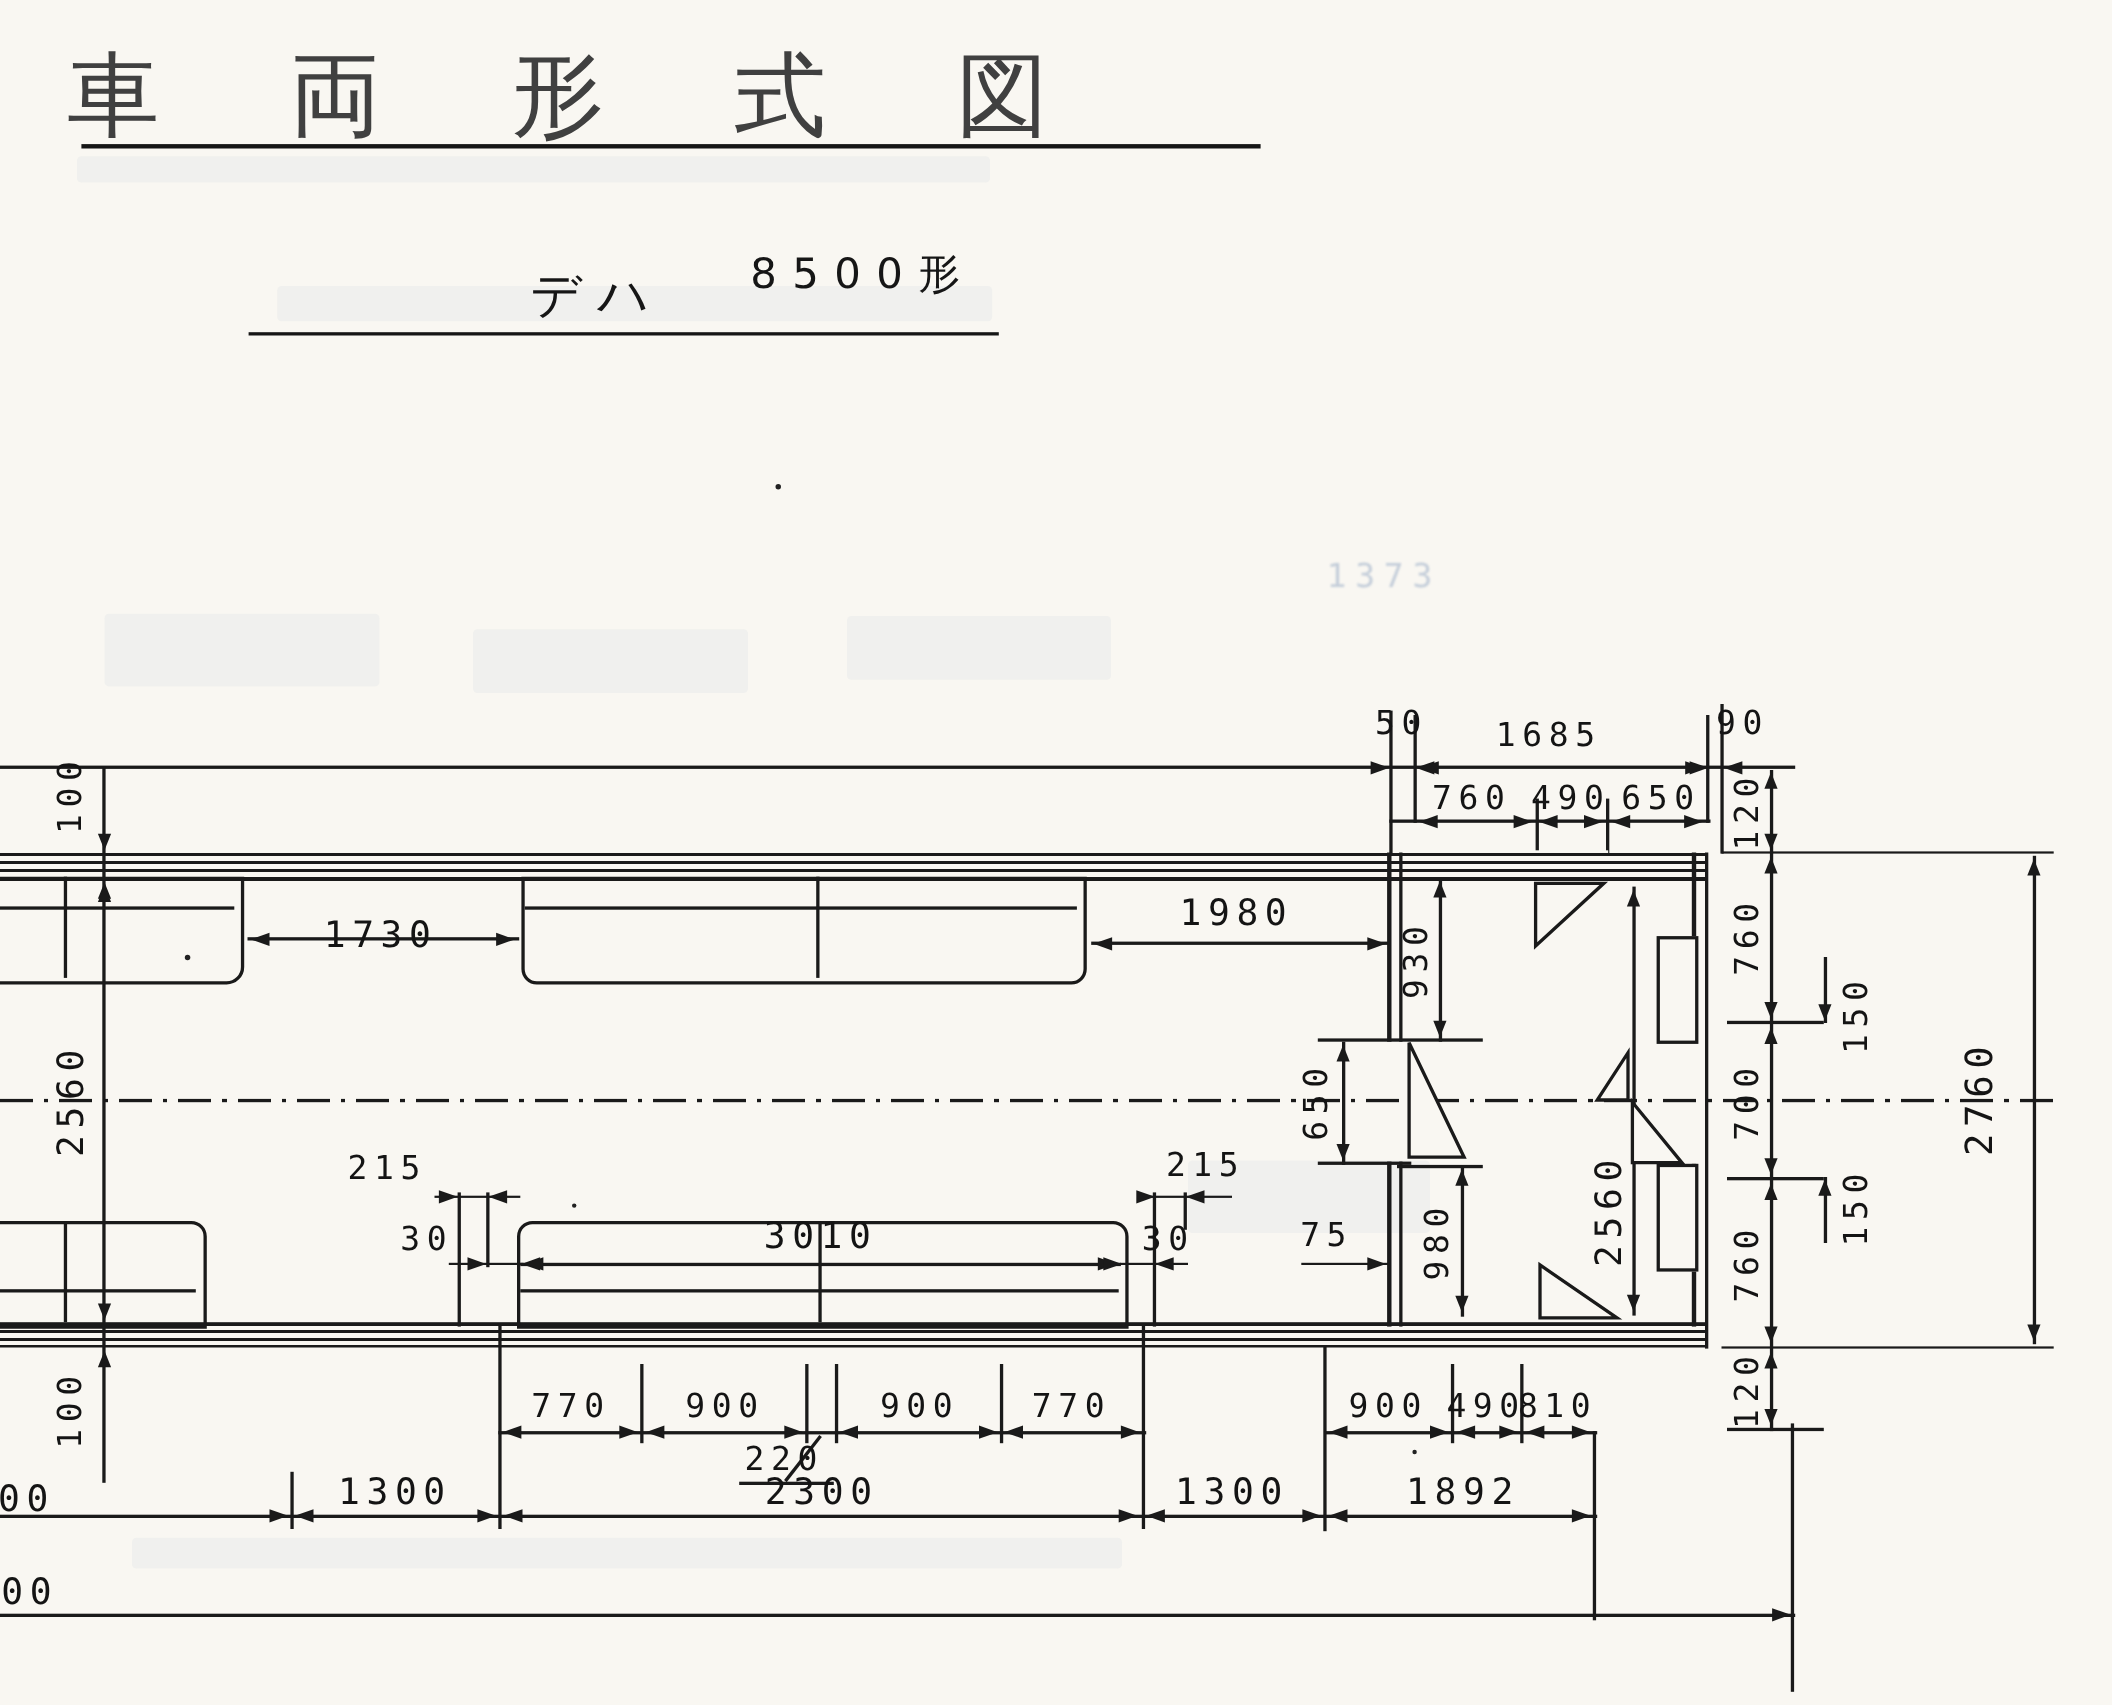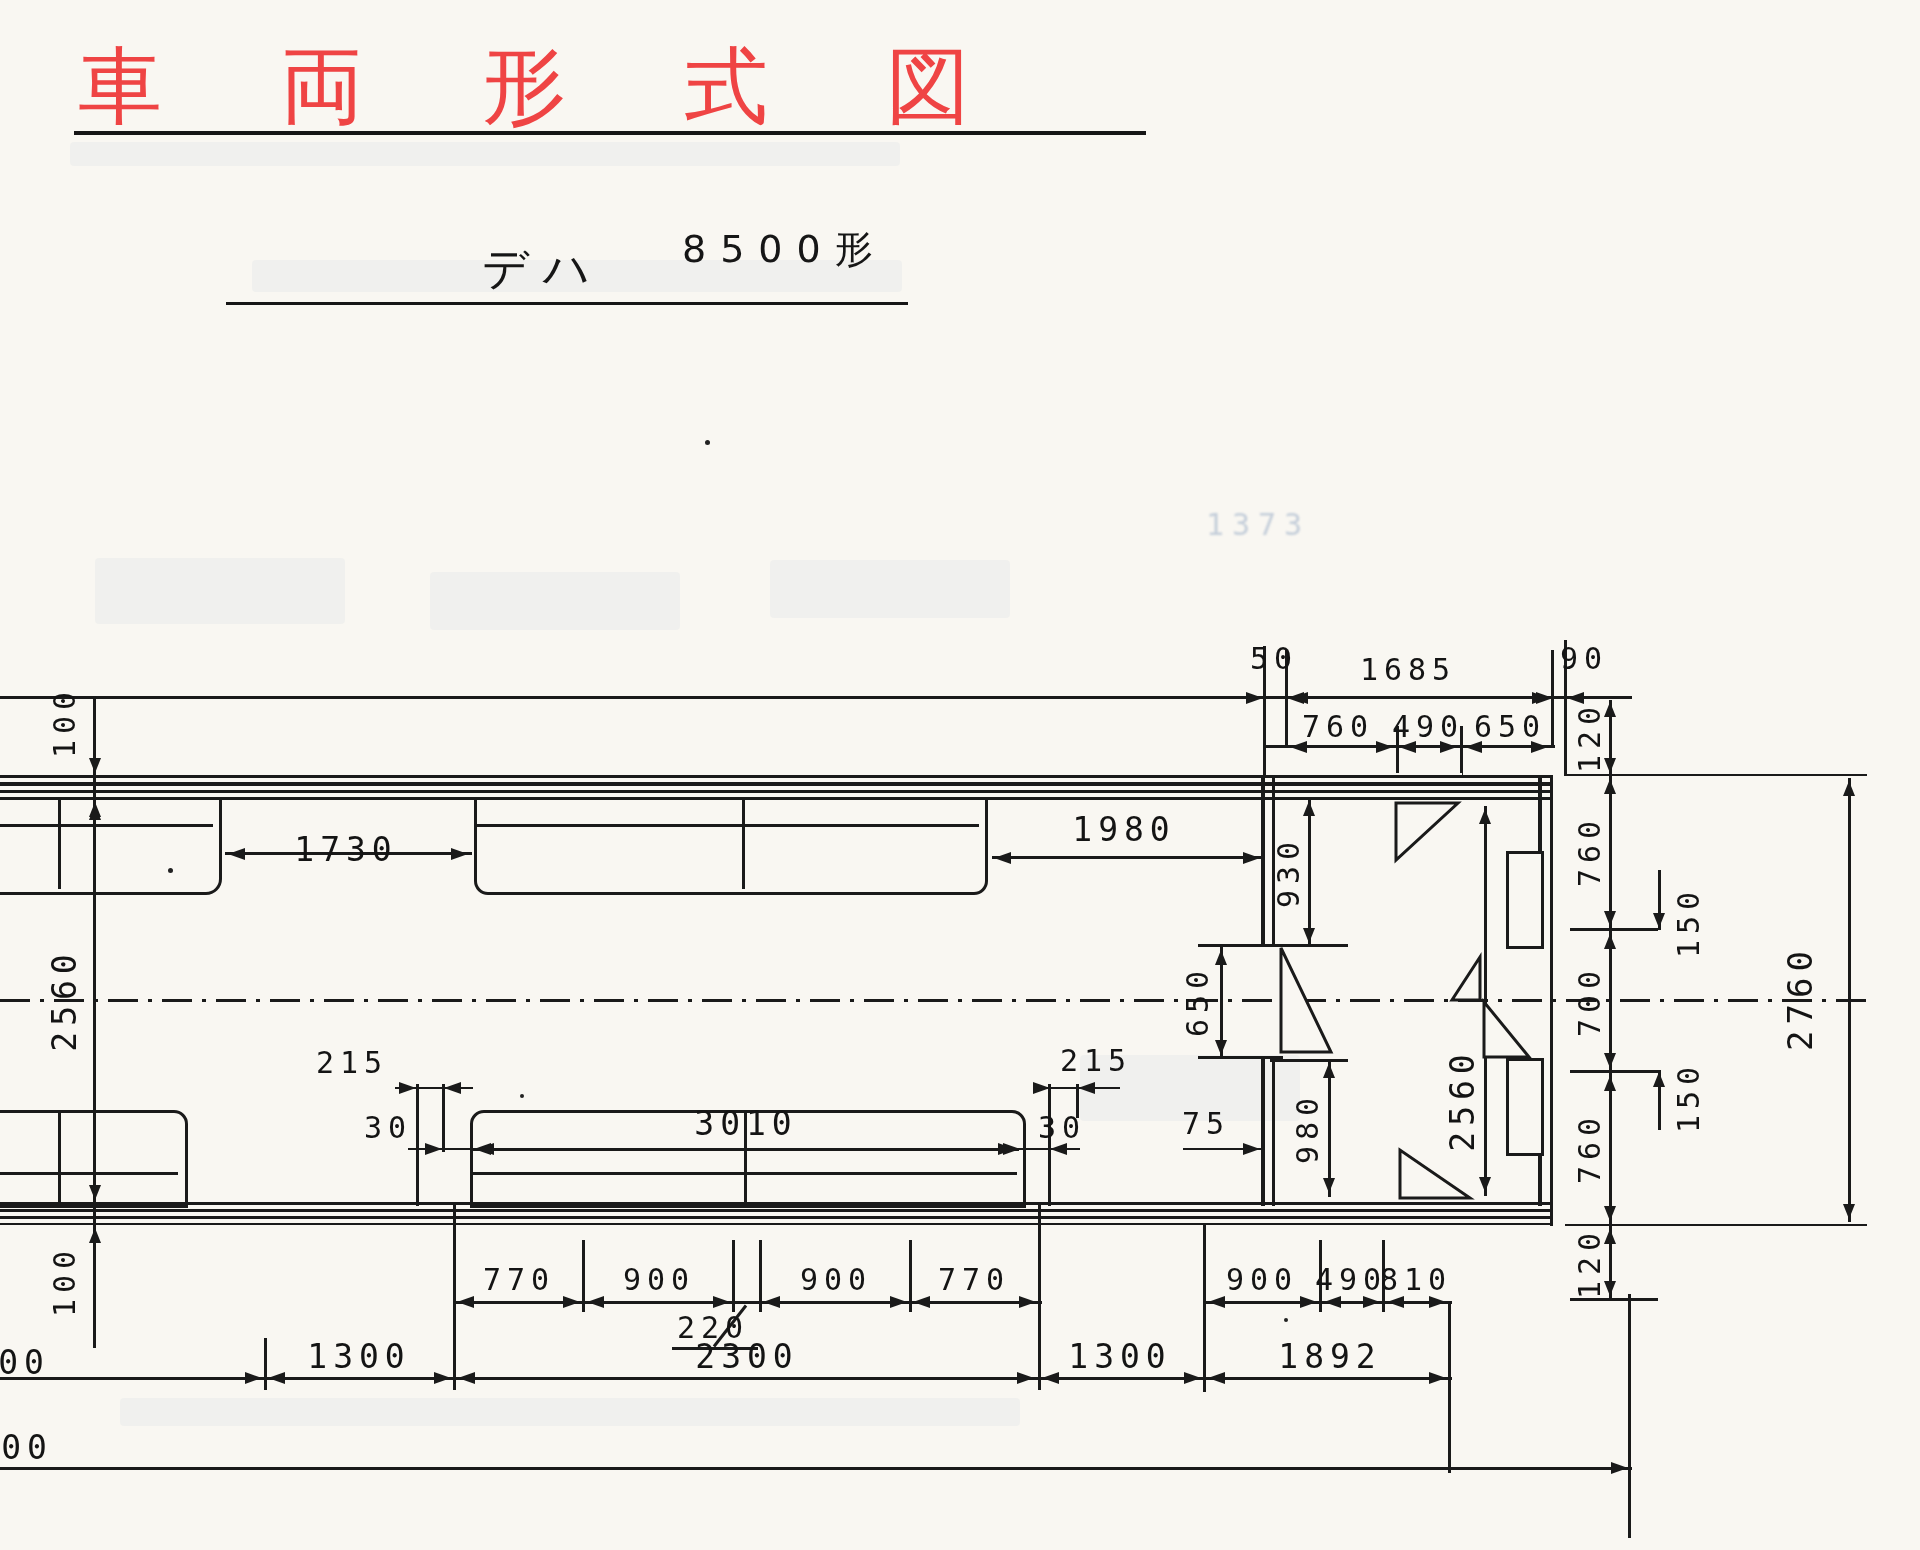--- a/index.html
+++ b/index.html
@@ -1,20 +1,20 @@
 <!DOCTYPE html>
 <html><head>
 <meta charset="utf-8">
 <style>
   html,body{margin:0;padding:0;background:#e8e6e0;}
   #page{position:relative;width:1920px;height:1550px;background:#f9f7f2;overflow:hidden;
         font-family:"DejaVu Sans Mono","Liberation Mono",monospace;color:#1a1a1a;}
   
-  .title{position:absolute;left:78px;top:30px;font-family:"DejaVu Sans","Liberation Sans",sans-serif;
-         font-size:84px;letter-spacing:118px;font-weight:500;white-space:nowrap;color:#ef4444;}
+  .title{position:absolute;left:61px;top:30px;font-family:"DejaVu Sans","Liberation Sans",sans-serif;
+         font-size:84px;letter-spacing:118px;font-weight:500;white-space:nowrap;color:#404040;}
   .rule{position:absolute;background:#161616;}
   .sub{position:absolute;font-family:"DejaVu Sans","Liberation Sans",sans-serif;white-space:nowrap;color:#161616;}
   .sub-label{left:233px;top:238px;font-size:46px;letter-spacing:6px;}
   .sub-series{left:482px;top:238px;font-size:46px;letter-spacing:14px;}
   .sub-model{left:682px;top:224px;font-size:38px;letter-spacing:14px;}
   
   .ln{position:absolute;background:#1a1a1a;}
   .wh{position:absolute;background:#f9f7f2;}
   .band{position:absolute;height:26px;
         background:repeating-linear-gradient(180deg,#1a1a1a 0 3px,rgba(0,0,0,0) 3px 7.5px);}

